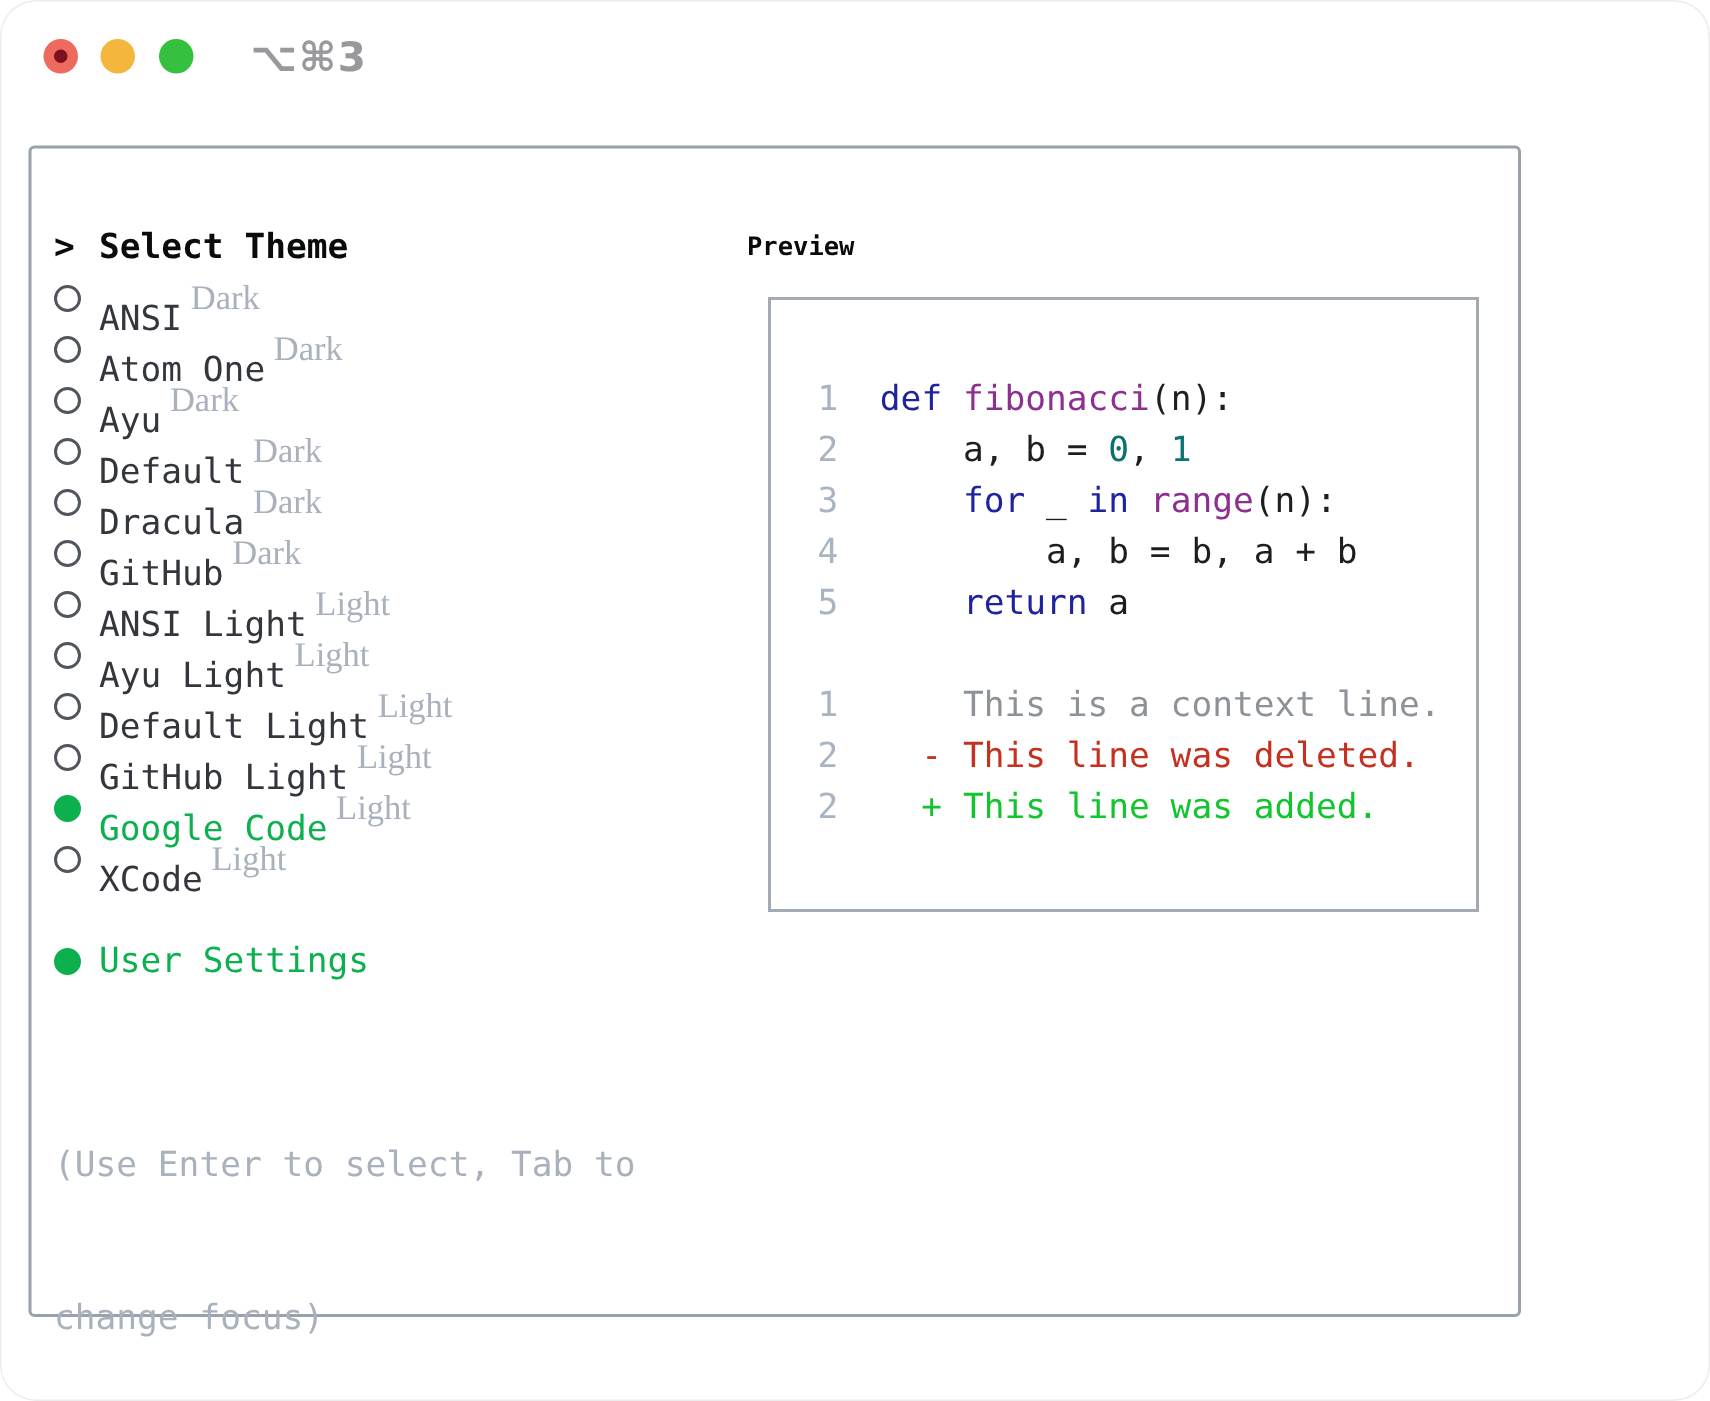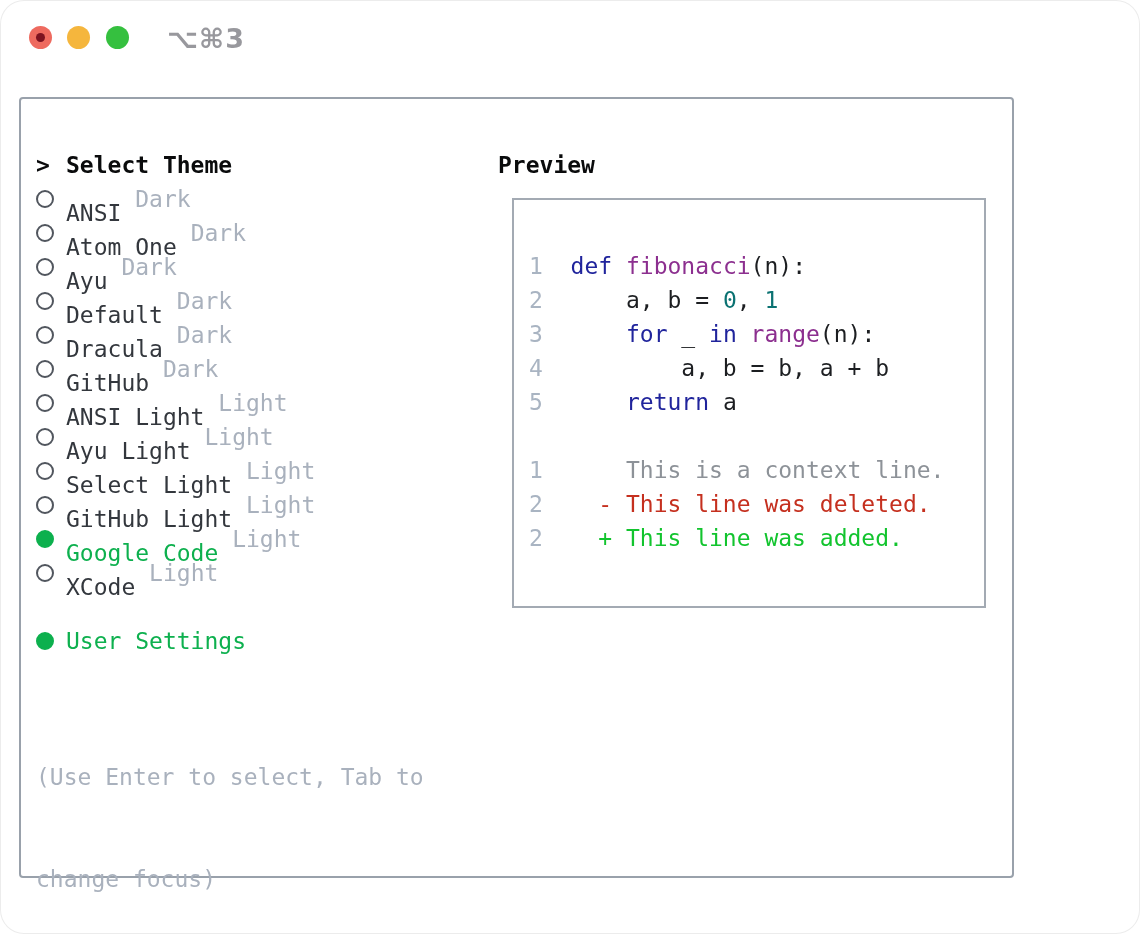--- a/index.html
+++ b/index.html
@@ -33,34 +33,34 @@
   .left{position:absolute;left:15px;top:49px;width:460px;}
   .row{height:34px;display:flex;align-items:center;font-size:23px;color:var(--c-text,#33373d);white-space:pre;}
   .row .marker{flex:0 0 30px;width:30px;display:flex;align-items:center;}
   .cursor{font-weight:bold;color:var(--c-header,#0a0b0c);font-size:23px;}
   .hdr{font-weight:bold;color:var(--c-header,#0a0b0c);}
   .hdr2{color:#1f2225;}
   .radio{width:14px;height:14px;border:2px solid #51565e;border-radius:50%;box-sizing:content-box;}
   .radio.sel{background:var(--c-green,#0db04e);border-color:var(--c-green,#0db04e);}
   .theme-name{color:var(--c-text,#33373d);margin-top:28px;}
   .theme-name.sel{color:var(--c-green,#0db04e);}
-  .theme-variant{color:var(--c-muted,#a9b1bd);}
+  .theme-variant{color:var(--c-muted,#a9b1bd);font-family:Liberation Serif, serif;}
   .apply-label.sel{color:var(--c-green,#0db04e);}
   .spacer{height:34px;}
   .help{font-size:23px;line-height:34px;color:var(--c-muted,#a9b1bd);white-space:pre;}
   
   .preview-title{
     position:absolute;left:477px;top:49px;height:34px;display:flex;align-items:center;
-    font-size:23px;font-weight:bold;color:var(--c-header,#0a0b0c);
+    font-size:17px;font-weight:bold;color:var(--c-header,#0a0b0c);
   }
   .preview-box{
     position:absolute;left:491px;top:99px;width:474px;height:410px;
     border:2px solid var(--c-box-border,#a3aab3);
     box-sizing:border-box;background:#fff;
-    padding:49px 0 0 15px;overflow:hidden;
+    padding:49px 0 0 31px;overflow:hidden;
   }
   .cline{white-space:pre;font-size:23px;line-height:34px;min-height:34px;}
   .ln{color:var(--c-ln,#a9b4c2);}
   .tok-kw{color:var(--c-kw,#20249c);}
   .tok-fn{color:var(--c-fn,#8c2f8f);}
   .tok-lit{color:var(--c-lit,#0b7272);}
   .tok-pln{color:var(--c-pln,#1c1e21);}
   .tok-ctx{color:var(--c-ctx,#8d9298);}
   .tok-del{color:var(--c-del,#c5301f);}
   .tok-add{color:var(--c-add,#12c42e);margin-top:40px;}
@@ -89,21 +89,21 @@
 
       <div id="theme-rows">
           <div class="row"><span class="marker"><span class="radio"></span></span><span class="theme-name">ANSI</span><span class="theme-variant"> Dark</span></div>
           <div class="row"><span class="marker"><span class="radio"></span></span><span class="theme-name">Atom One</span><span class="theme-variant"> Dark</span></div>
           <div class="row"><span class="marker"><span class="radio"></span></span><span class="theme-name">Ayu</span><span class="theme-variant"> Dark</span></div>
           <div class="row"><span class="marker"><span class="radio"></span></span><span class="theme-name">Default</span><span class="theme-variant"> Dark</span></div>
           <div class="row"><span class="marker"><span class="radio"></span></span><span class="theme-name">Dracula</span><span class="theme-variant"> Dark</span></div>
           <div class="row"><span class="marker"><span class="radio"></span></span><span class="theme-name">GitHub</span><span class="theme-variant"> Dark</span></div>
           <div class="row"><span class="marker"><span class="radio"></span></span><span class="theme-name">ANSI Light</span><span class="theme-variant"> Light</span></div>
           <div class="row"><span class="marker"><span class="radio"></span></span><span class="theme-name">Ayu Light</span><span class="theme-variant"> Light</span></div>
-          <div class="row"><span class="marker"><span class="radio"></span></span><span class="theme-name">Select Light</span><span class="theme-variant"> Light</span></div>
+          <div class="row"><span class="marker"><span class="radio"></span></span><span class="theme-name">Default Light</span><span class="theme-variant"> Light</span></div>
           <div class="row"><span class="marker"><span class="radio"></span></span><span class="theme-name">GitHub Light</span><span class="theme-variant"> Light</span></div>
           <div class="row"><span class="marker"><span class="radio sel"></span></span><span class="theme-name sel">Google Code</span><span class="theme-variant"> Light</span></div>
           <div class="row"><span class="marker"><span class="radio"></span></span><span class="theme-name">XCode</span><span class="theme-variant"> Light</span></div>
         </div>
 
       <div class="spacer"></div>
 
 
       <div id="apply-rows">
           <div class="row"><span class="marker"><span class="radio sel"></span></span><span class="apply-label sel">User Settings</span></div>

